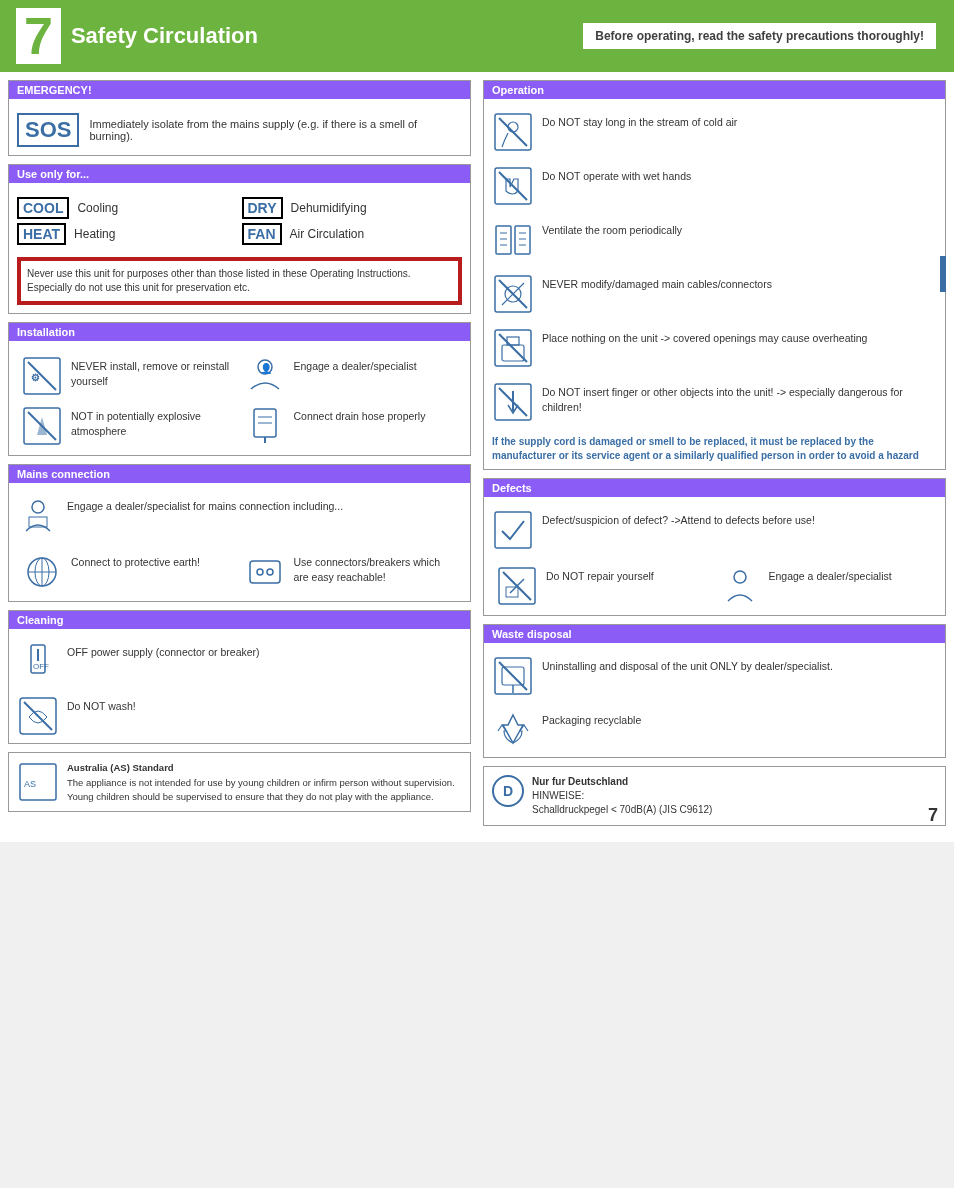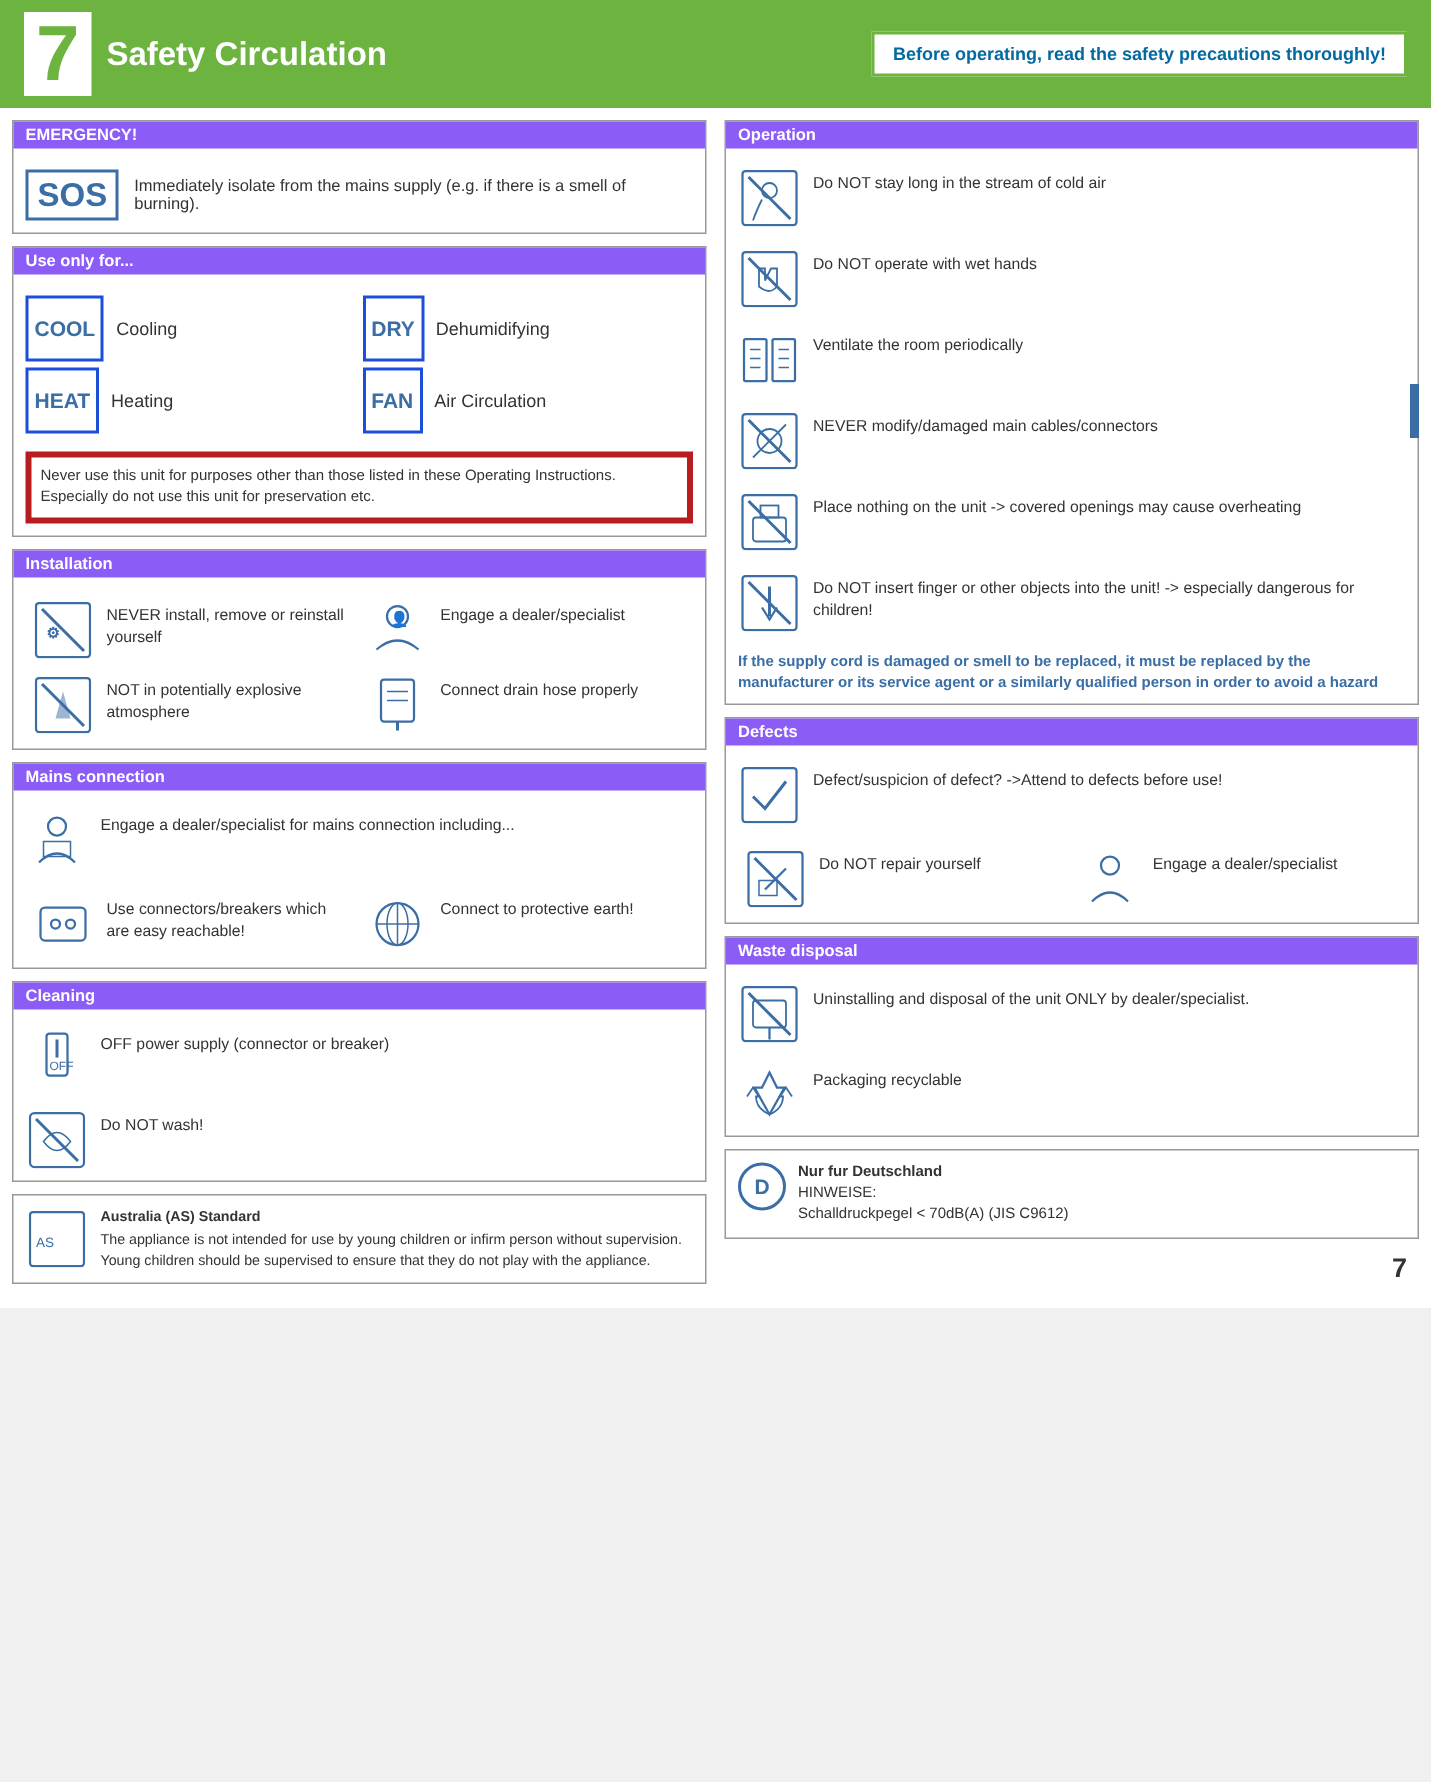--- a/index.html
+++ b/index.html
@@ -35,21 +35,21 @@
       font-weight: bold;
       color: white;
     }
     .header-right {
       margin-left: auto;
       background: white;
       border: 2px solid #6db33f;
       padding: 6px 12px;
       font-size: 12px;
       font-weight: bold;
-      color: #0369a1;
+      color: #404040;
       text-align: center;
     }
 
     
     .content {
       display: flex;
       gap: 0;
       padding: 8px;
     }
     .left-col {
@@ -95,22 +95,22 @@
     }
     .use-item {
       display: flex;
       align-items: center;
       gap: 8px;
     }
     .use-icon {
       font-size: 14px;
       font-weight: bold;
       color: #3a6ea5;
-      border: 2px solid #1d4ed8;
-      padding: 12px 4px;
+      border: 2px solid #000000;
+      padding: 1px 4px;
       min-width: 40px;
       text-align: center;
     }
     .use-label {
       font-size: 12px;
       color: #333;
     }
     .use-note {
       margin: 4px 8px 8px;
       border: 4px solid #b91c1c;
@@ -332,37 +332,37 @@
               <path d="M7 34 Q19 22 31 34" stroke="#3a6ea5" stroke-width="1.5" fill="none"></path>
               <rect x="10" y="20" width="18" height="10" stroke="#3a6ea5" stroke-width="1"></rect>
             </svg>
           </div>
           <div class="icon-text">Engage a dealer/specialist for mains connection including...</div>
         </div>
         <div class="two-col-icons">
           <div class="icon-row">
             <div class="safety-icon">
               <svg viewBox="0 0 38 38" fill="none">
-                <rect x="4" y="8" width="30" height="22" rx="3" stroke="#3a6ea5" stroke-width="1.5"></rect>
-                <circle cx="14" cy="19" r="3" stroke="#3a6ea5" stroke-width="1.5"></circle>
-                <circle cx="24" cy="19" r="3" stroke="#3a6ea5" stroke-width="1.5"></circle>
-              </svg>
-            </div>
-            <div class="icon-text">Use connectors/breakers which are easy reachable!</div>
-          </div>
-          <div class="icon-row">
-            <div class="safety-icon">
-              <svg viewBox="0 0 38 38" fill="none">
                 <circle cx="19" cy="19" r="14" stroke="#3a6ea5" stroke-width="1.5"></circle>
                 <line x1="19" y1="5" x2="19" y2="33" stroke="#3a6ea5" stroke-width="1"></line>
                 <ellipse cx="19" cy="19" rx="7" ry="14" stroke="#3a6ea5" stroke-width="1"></ellipse>
                 <line x1="5" y1="19" x2="33" y2="19" stroke="#3a6ea5" stroke-width="1"></line>
               </svg>
             </div>
             <div class="icon-text">Connect to protective earth!</div>
+          </div>
+          <div class="icon-row">
+            <div class="safety-icon">
+              <svg viewBox="0 0 38 38" fill="none">
+                <rect x="4" y="8" width="30" height="22" rx="3" stroke="#3a6ea5" stroke-width="1.5"></rect>
+                <circle cx="14" cy="19" r="3" stroke="#3a6ea5" stroke-width="1.5"></circle>
+                <circle cx="24" cy="19" r="3" stroke="#3a6ea5" stroke-width="1.5"></circle>
+              </svg>
+            </div>
+            <div class="icon-text">Use connectors/breakers which are easy reachable!</div>
           </div>
         </div>
       </div>
 
       <div class="section-box">
         <div class="section-header">Cleaning</div>
         <div class="icon-row">
           <div class="safety-icon">
             <svg viewBox="0 0 38 38" fill="none">
               <rect x="12" y="2" width="14" height="28" rx="2" stroke="#3a6ea5" stroke-width="1.5"></rect>

